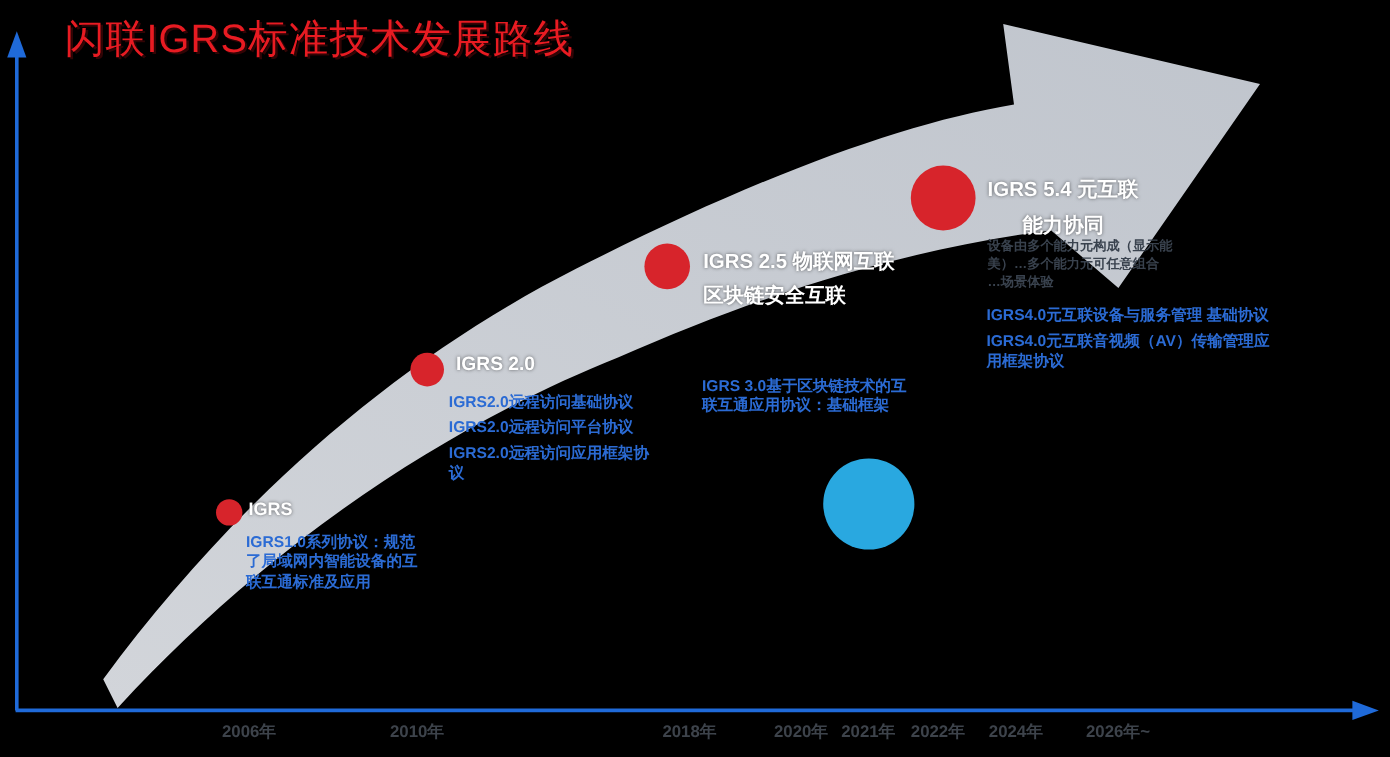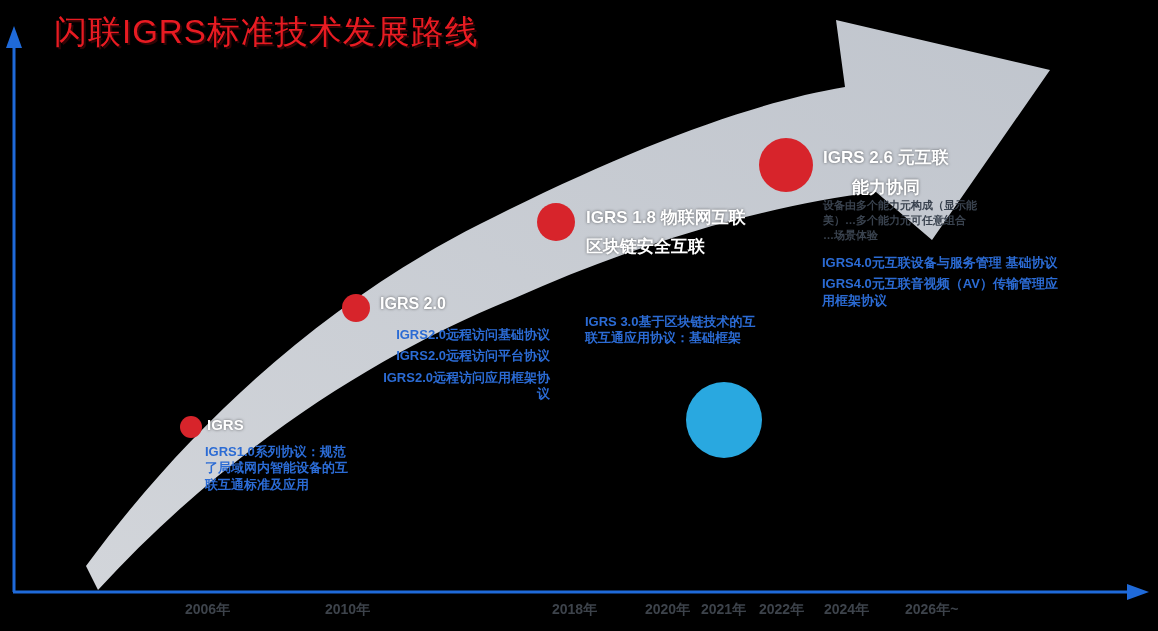--- a/index.html
+++ b/index.html
@@ -105,33 +105,33 @@
   <div class="dot" style="left:537px; top:203px; width:38px; height:38px;"></div>
   <div class="dot" style="left:759px; top:138px; width:54px; height:54px;"></div>
   <div class="dot dot-spark" style="left:686px; top:382px; width:76px; height:76px;"></div>
 
   <div class="ms-label" style="left:207px; top:416px; font-size:15px;">IGRS</div>
   <div class="detail" style="left:205px; top:444px; width:152px;">
     <div class="item">IGRS1.0系列协议：规范了局域网内智能设备的互联互通标准及应用</div>
   </div>
 
   <div class="ms-label" style="left:380px; top:295px; font-size:16px;">IGRS 2.0</div>
-  <div class="detail" style="left:374px; top:327px; width:176px;text-align:right;">
+  <div class="detail" style="left:374px; top:327px; width:176px;">
     <div class="item">IGRS2.0远程访问基础协议</div>
     <div class="item">IGRS2.0远程访问平台协议</div>
     <div class="item">IGRS2.0远程访问应用框架协议</div>
   </div>
 
-  <div class="ms-label" style="left:586px; top:206px; font-size:17px;">IGRS 1.8 物联网互联</div>
+  <div class="ms-label" style="left:586px; top:206px; font-size:17px;">IGRS 2.5 物联网互联</div>
   <div class="ms-label" style="left:586px; top:235px; font-size:17px;">区块链安全互联</div>
   <div class="detail" style="left:585px; top:314px; width:182px;">
     <div class="item">IGRS 3.0基于区块链技术的互联互通应用协议：基础框架</div>
   </div>
 
-  <div class="ms-label" style="left:823px; top:146px; font-size:17px;">IGRS 2.6 元互联</div>
+  <div class="ms-label" style="left:823px; top:146px; font-size:17px;">IGRS 5.4 元互联</div>
   <div class="ms-label" style="left:823px; top:176px; font-size:17px;padding-left:29px;">能力协同</div>
   <div class="note" style="left:823px; top:198px; width:178px;">
     <div>设备由多个能力元构成（显示能</div>
     <div>美）…多个能力元可任意组合</div>
     <div>…场景体验</div>
   </div>
   <div class="detail" style="left:822px; top:255px; width:242px;">
     <div class="item">IGRS4.0元互联设备与服务管理 基础协议</div>
     <div class="item">IGRS4.0元互联音视频（AV）传输管理应用框架协议</div>
   </div>

